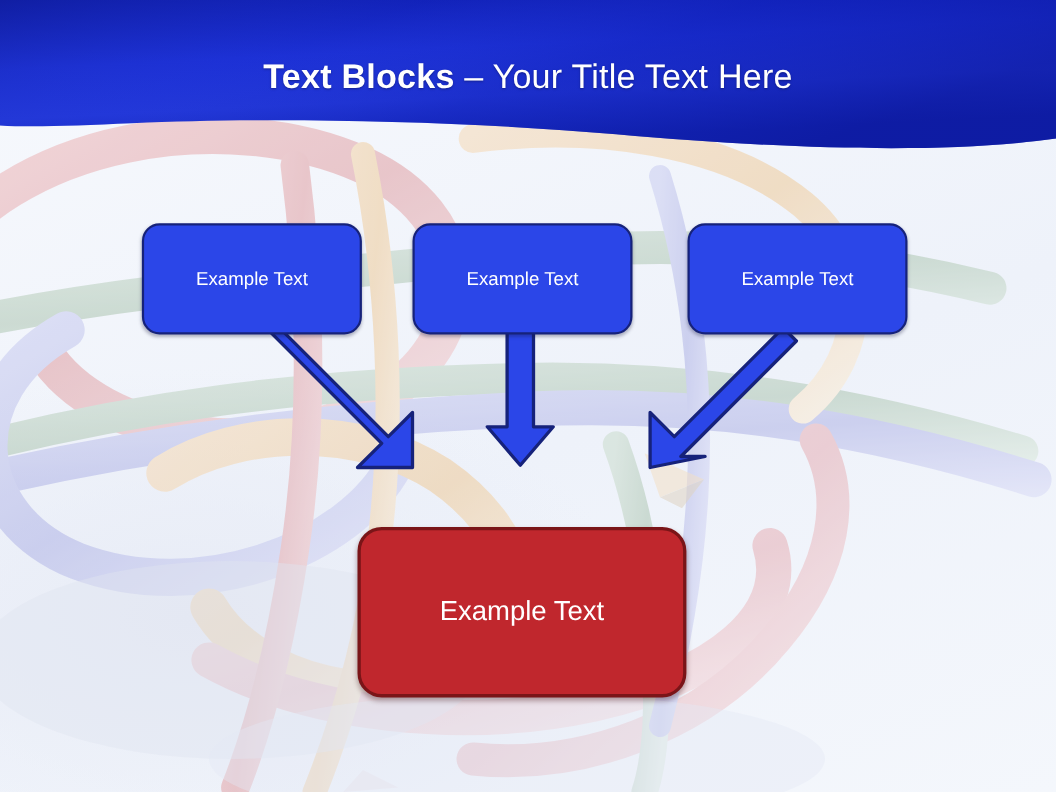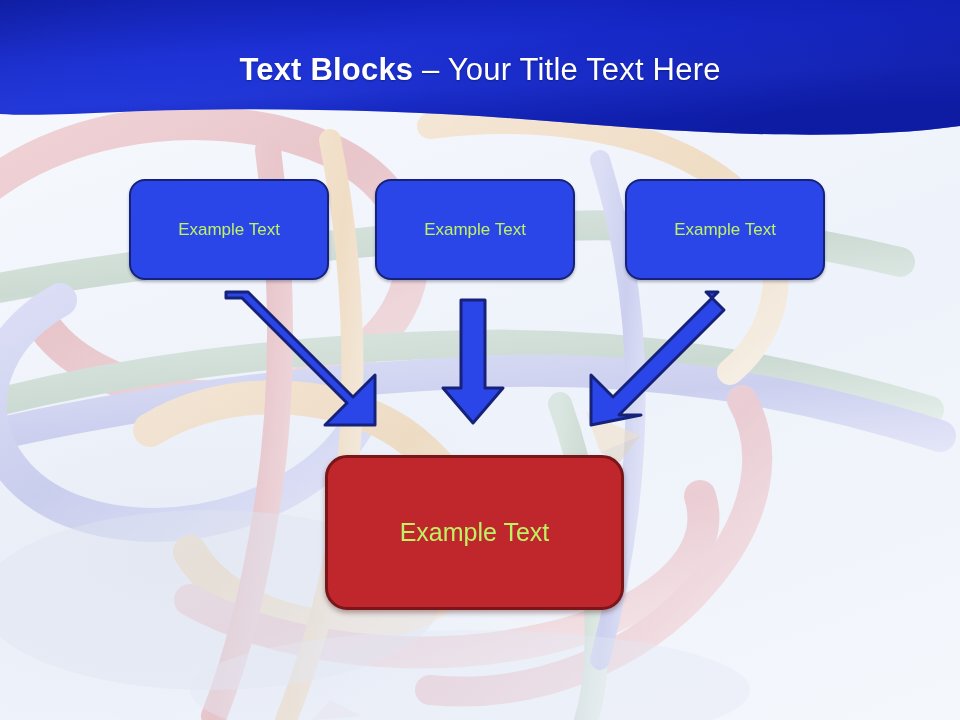--- a/index.html
+++ b/index.html
@@ -57,22 +57,23 @@
 
   
   .node {
     position: absolute;
     z-index: 5;
     display: flex;
     align-items: center;
     justify-content: center;
     box-sizing: border-box;
     border-radius: 16px;
-    color: #bef264;
+    color: #ffffff;
     text-align: right;
+    margin-top: 24px;
   }
   .node.blue {
     background: #2b46e8;
     border: 2px solid #16227a;
     font-size: 17px;
     box-shadow: 0 2px 3px rgba(20,24,60,0.30);
   }
   .node.red {
     background: #c0272d;
     border: 3px solid #7a1518;

